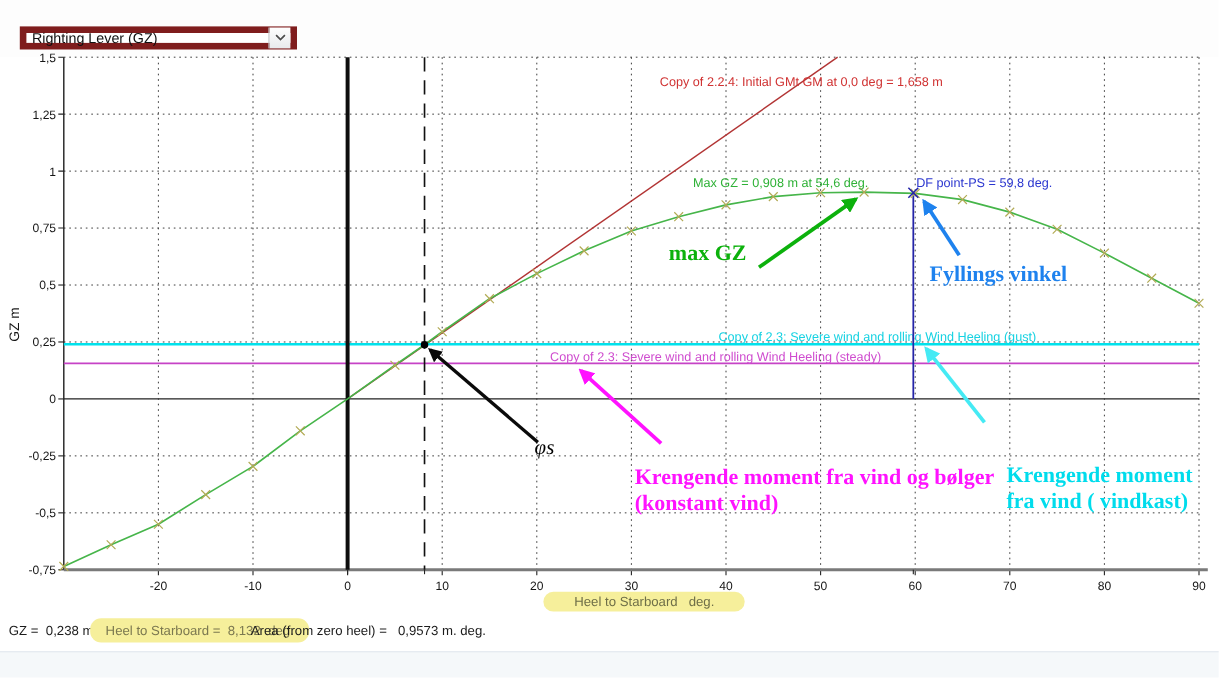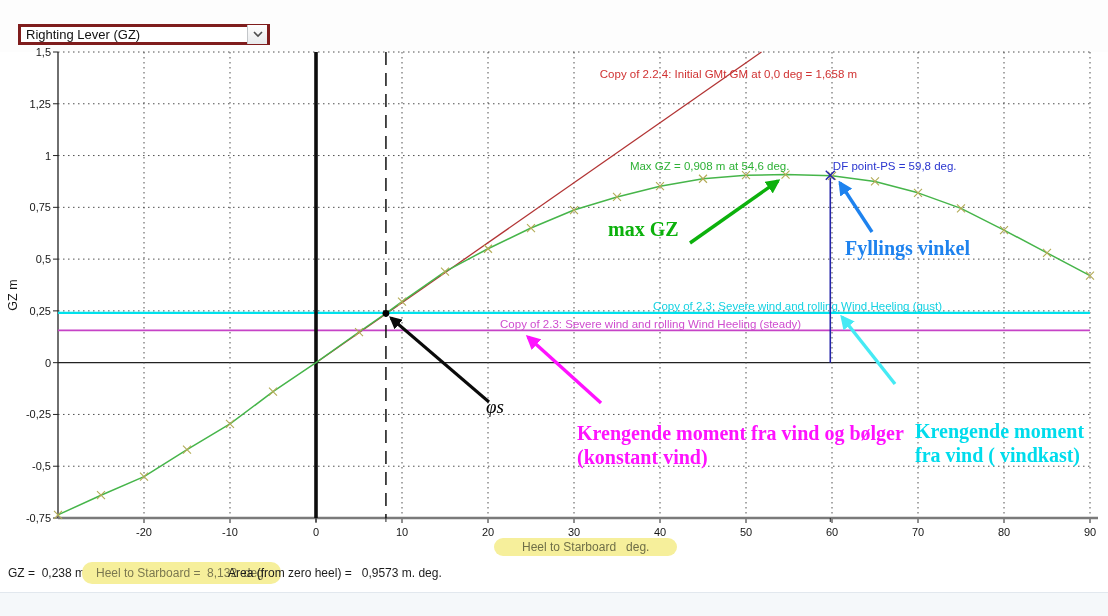--- a/index.html
+++ b/index.html
@@ -1,20 +1,20 @@
 <!DOCTYPE html>
 <html><head>
 <meta charset="utf-8">
 <style>
   html,body{margin:0;padding:0;}
   body{width:1108px;height:616px;position:relative;background:#ffffff;
        font-family:"Liberation Sans",sans-serif;overflow:hidden;}
   .toolbar{position:absolute;left:0;top:0;width:1108px;height:52px;background:#fdfdfd;}
   .combo{position:absolute;left:18px;top:24px;width:252px;height:21px;background:#fff;
-         border:3px solid #7f1d1d;display:flex;align-items:center;box-sizing:border-box;}
+         border:6px solid #7f1d1d;display:flex;align-items:center;box-sizing:border-box;}
   .combo-text{flex:1;font-size:13px;color:#111;padding-left:5px;white-space:pre;overflow:hidden;}
   .combo-btn{width:19px;height:19px;background:linear-gradient(#fefefe,#e8eaec);
              border-left:1px solid #c3c6c9;display:flex;align-items:center;justify-content:center;
              font-size:12px;color:#4d4d4d;}
   .chart-wrap{position:absolute;left:0;top:40px;width:1108px;height:510px;}
   svg{font-family:"Liberation Sans",sans-serif;}
   .xlabel-hl{position:absolute;left:494px;top:538px;padding:2px 28px;background:#f6ef9b;
              border-radius:9px;font-size:12px;color:#6f6f48;white-space:pre;}
   .statusbar{position:absolute;left:0;top:558px;width:1004px;height:30px;font-size:12px;color:#1c1c1c;}
   .status-item{position:absolute;white-space:pre;}

